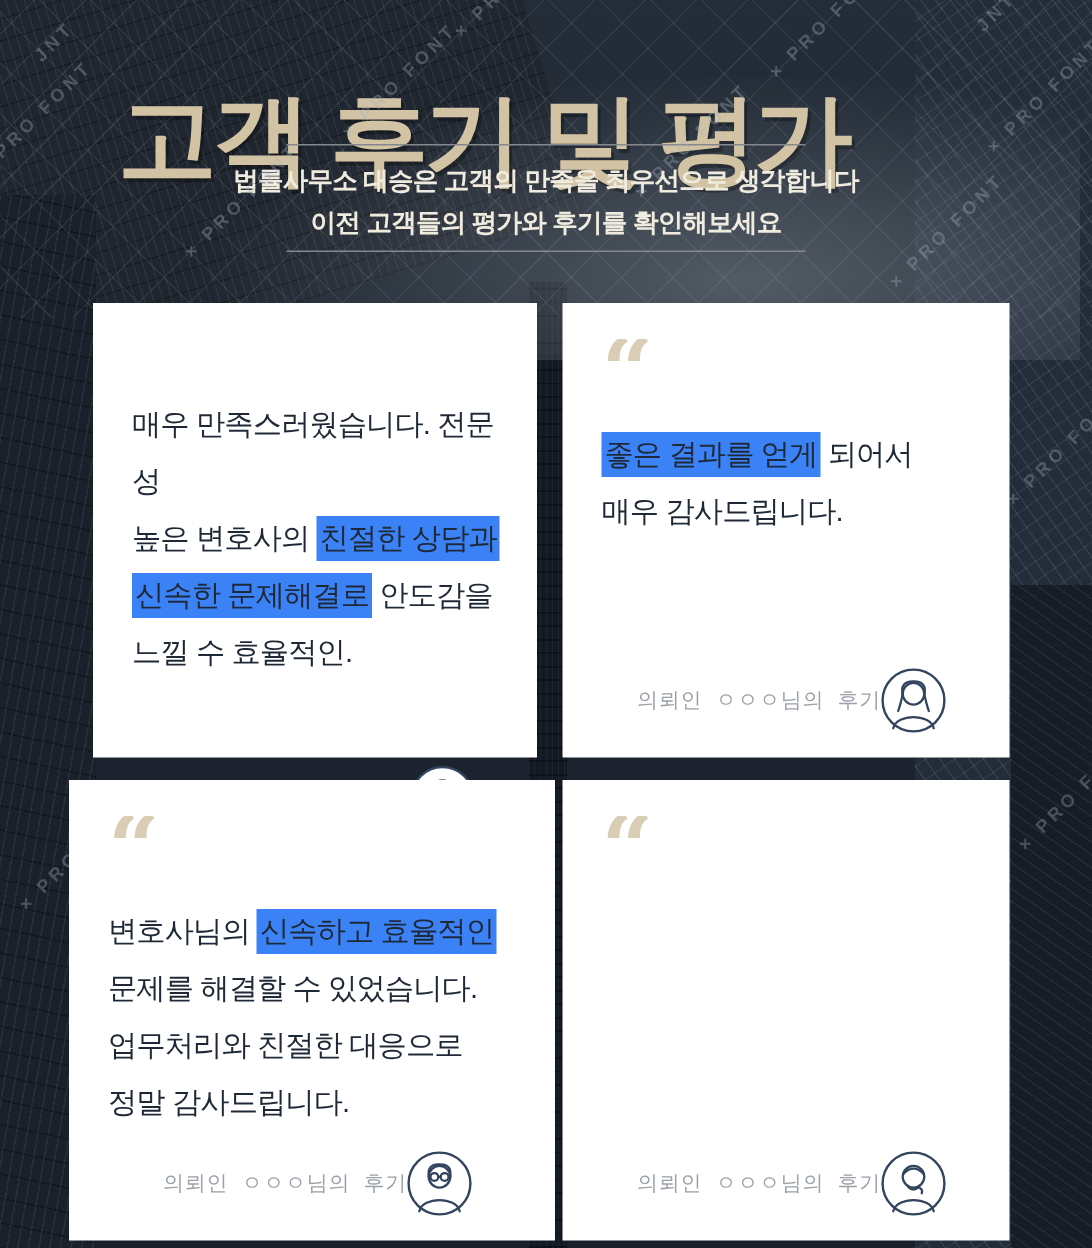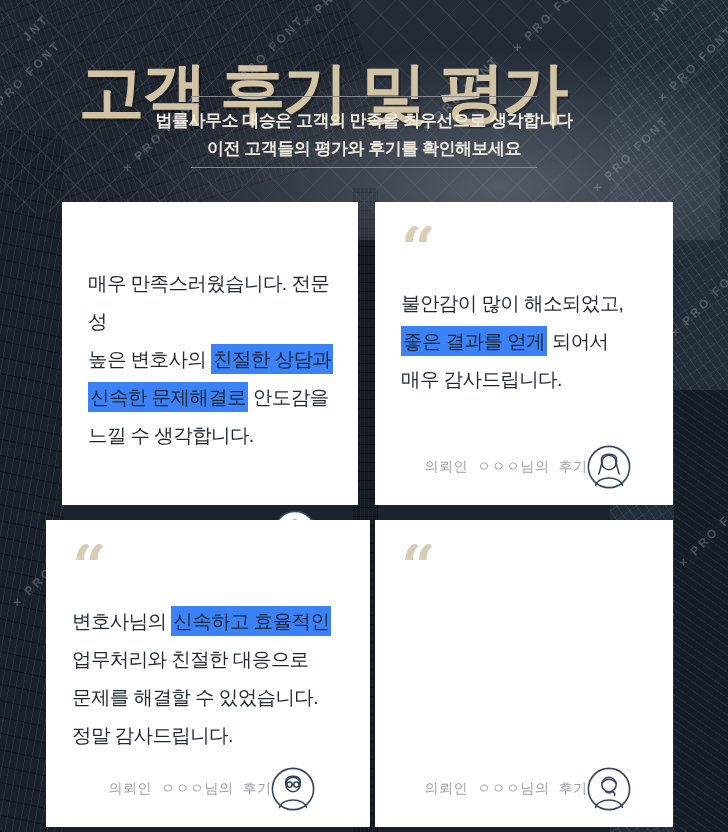--- a/index.html
+++ b/index.html
@@ -129,40 +129,39 @@
     <div class="divider divider-bottom"></div>
   </div>
 
   <div class="cards-layer" id="cards">
       <article class="card" style="left: 62px; top: 202px; width: 296px; height: 303px; gap: 24px;">
         <div class="quote">“</div>
         <div class="review-body">
           <div class="review-line"><span>매우 만족스러웠습니다. 전문성</span></div>
           <div class="review-line"><span>높은 변호사의 </span><span class="hl">친절한 상담과</span></div>
           <div class="review-line"><span class="hl">신속한 문제해결로</span><span> 안도감을</span></div>
-          <div class="review-line"><span>느낄 수 생각합니다.</span></div>
+          <div class="review-line"><span>느낄 수 효율적인.</span></div>
         </div>
         <div class="card-spacer"></div>
         <div class="card-footer">
           <span class="reviewer-label">의뢰인 ㅇㅇㅇ님의 후기</span>
           <span class="avatar">
             <svg width="44" height="44" viewBox="0 0 44 44">
               <circle cx="22" cy="22" r="20.6" fill="#ffffff" stroke="#33455e" stroke-width="1.6"></circle>
               <circle cx="22" cy="17.5" r="7.2" fill="none" stroke="#33455e" stroke-width="1.5" stroke-linecap="round"></circle>
               <path d="M15.2 16.2 Q22 7.5 28.8 16.2" fill="none" stroke="#33455e" stroke-width="1.5" stroke-linecap="round"></path>
               <path d="M19.5 31.5 L22 35 L24.5 31.5" fill="none" stroke="#33455e" stroke-width="1.5" stroke-linecap="round"></path>
               <path d="M8.5 40.5 C11 30.5 33 30.5 35.5 40.5" fill="none" stroke="#33455e" stroke-width="1.5" stroke-linecap="round"></path>
             </svg>
           </span>
         </div>
       </article>
       <article class="card" style="left: 375px; top: 202px; width: 298px; height: 303px;">
         <div class="quote">“</div>
         <div class="review-body">
-          <div class="review-line"><span>불안감이 많이 해소되었고,</span></div>
           <div class="review-line"><span class="hl">좋은 결과를 얻게</span><span> 되어서</span></div>
           <div class="review-line"><span>매우 감사드립니다.</span></div>
         </div>
         <div class="card-spacer"></div>
         <div class="card-footer">
           <span class="reviewer-label">의뢰인 ㅇㅇㅇ님의 후기</span>
           <span class="avatar">
             <svg width="44" height="44" viewBox="0 0 44 44">
               <circle cx="22" cy="22" r="20.6" fill="#ffffff" stroke="#33455e" stroke-width="1.6"></circle>
               <circle cx="22" cy="17.5" r="7.2" fill="none" stroke="#33455e" stroke-width="1.5" stroke-linecap="round"></circle>
@@ -171,22 +170,22 @@
               <path d="M29 17 Q30.8 25 32.2 29" fill="none" stroke="#33455e" stroke-width="1.5" stroke-linecap="round"></path>
               <path d="M8.5 40.5 C11 30.5 33 30.5 35.5 40.5" fill="none" stroke="#33455e" stroke-width="1.5" stroke-linecap="round"></path>
             </svg>
           </span>
         </div>
       </article>
       <article class="card" style="left: 46px; top: 520px; width: 324px; height: 307px;">
         <div class="quote">“</div>
         <div class="review-body">
           <div class="review-line"><span>변호사님의 </span><span class="hl">신속하고 효율적인</span></div>
+          <div class="review-line"><span>문제를 해결할 수 있었습니다.</span></div>
           <div class="review-line"><span>업무처리와 친절한 대응으로</span></div>
-          <div class="review-line"><span>문제를 해결할 수 있었습니다.</span></div>
           <div class="review-line"><span>정말 감사드립니다.</span></div>
         </div>
         <div class="card-spacer"></div>
         <div class="card-footer">
           <span class="reviewer-label">의뢰인 ㅇㅇㅇ님의 후기</span>
           <span class="avatar">
             <svg width="44" height="44" viewBox="0 0 44 44">
               <circle cx="22" cy="22" r="20.6" fill="#ffffff" stroke="#33455e" stroke-width="1.6"></circle>
               <circle cx="22" cy="17.5" r="7.2" fill="none" stroke="#33455e" stroke-width="1.5" stroke-linecap="round"></circle>
               <path d="M14.9 18 Q13.5 8.8 22 9.2 Q30.5 8.8 29.1 18" fill="none" stroke="#33455e" stroke-width="1.5" stroke-linecap="round"></path>

